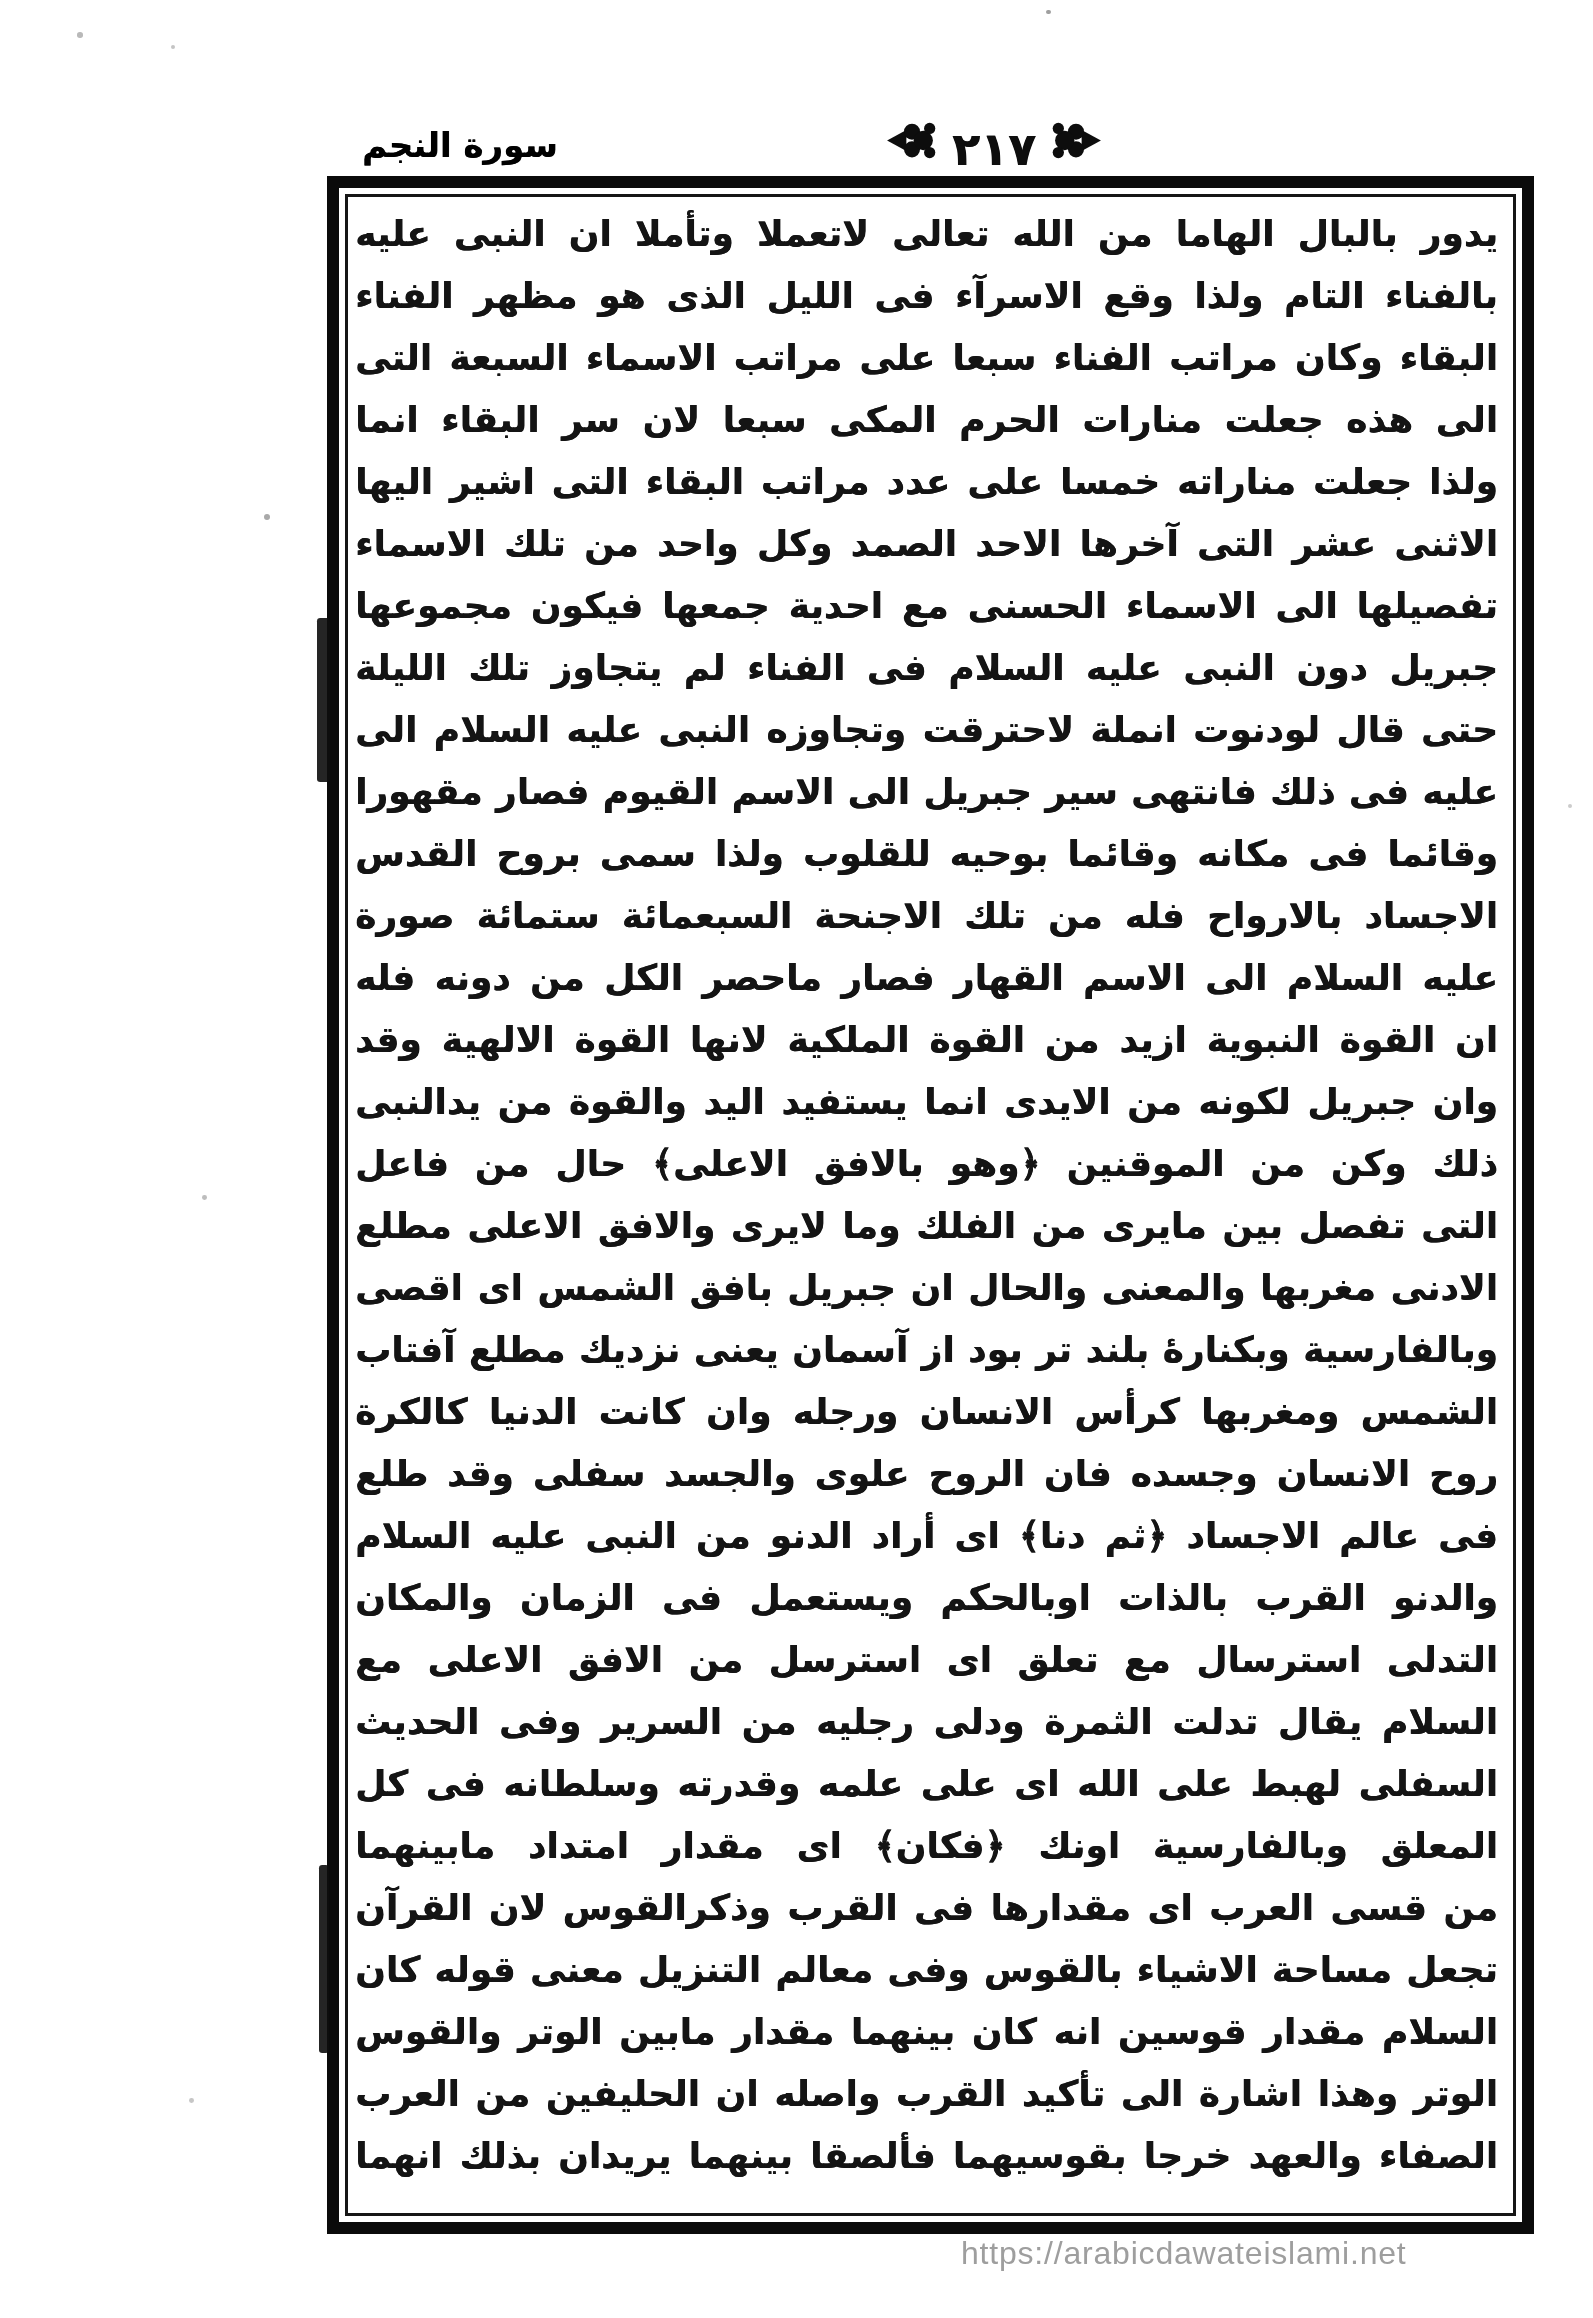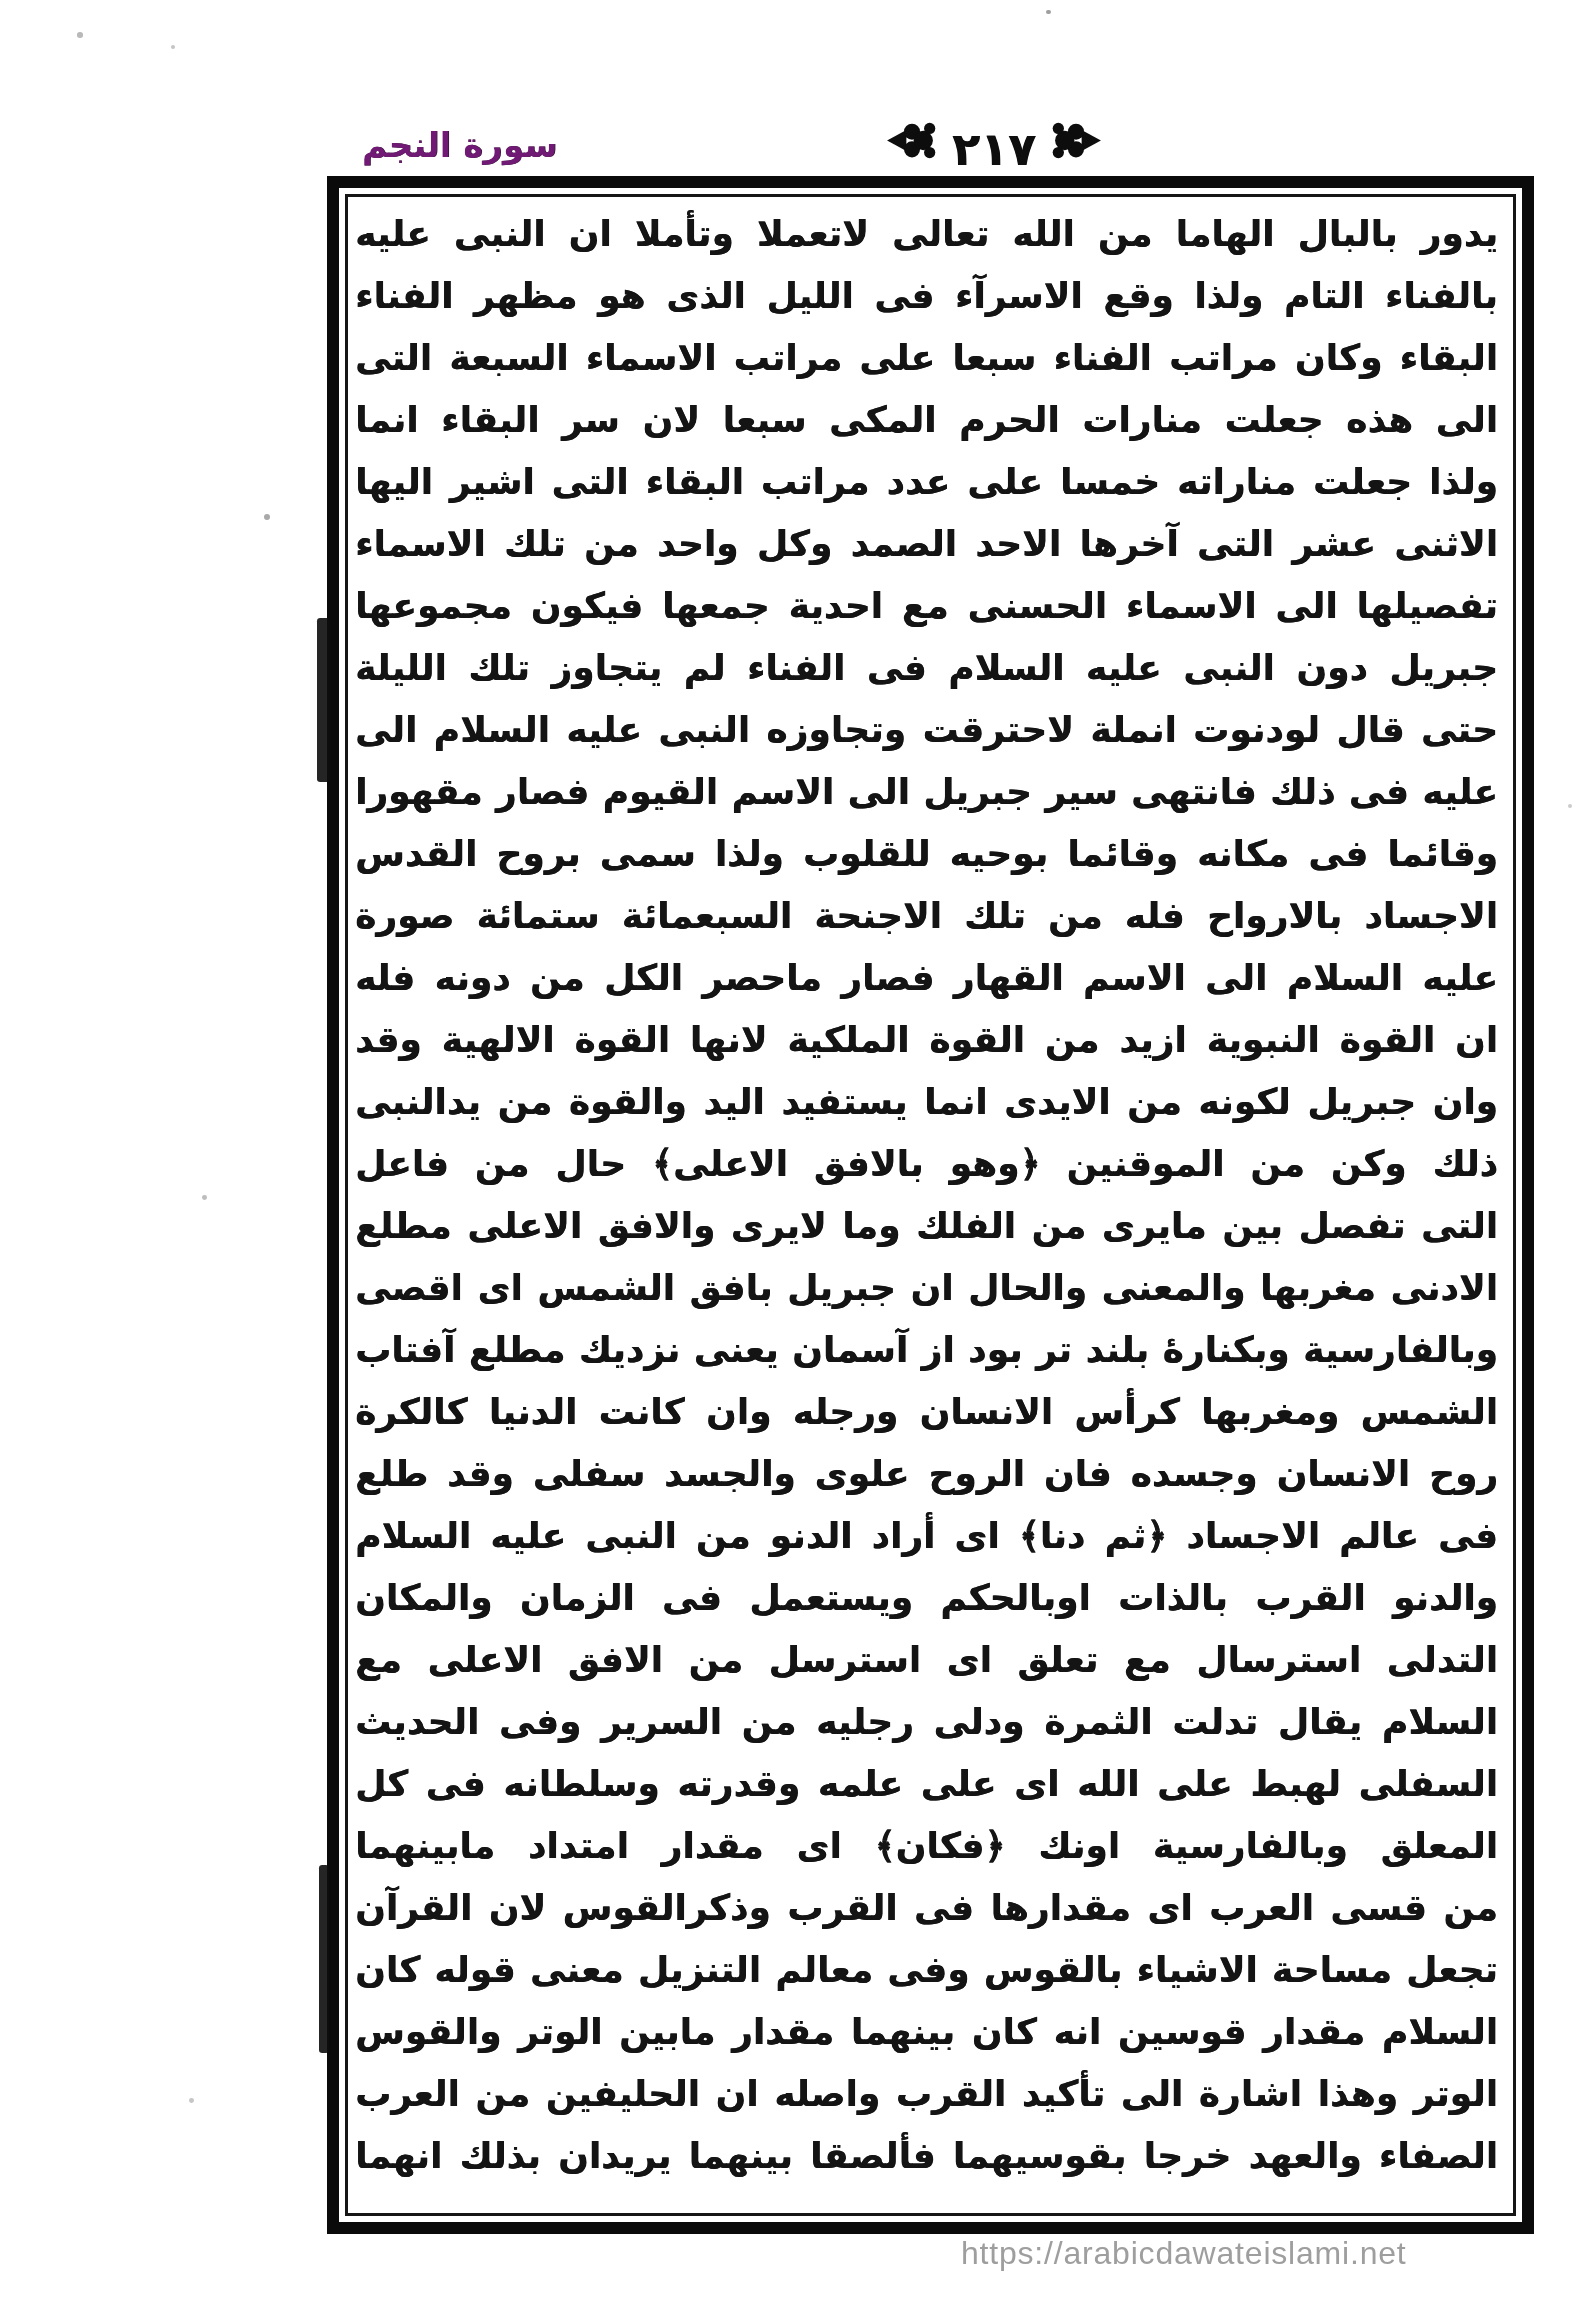--- a/index.html
+++ b/index.html
@@ -18,21 +18,21 @@
     background: #ffffff;
     font-family: "DejaVu Sans", "Liberation Sans", sans-serif;
   }
   
   .surah {
     position: absolute;
     left: 362px;
     top: 125px;
     font-size: 34px;
     font-weight: 700;
-    color: #701a75;
+    color: #000000;
     direction: rtl;
     white-space: nowrap;
     text-shadow: 0.4px 0 0 #131313;
   }
   .pagenum-row {
     position: absolute;
     left: 877px;
     top: 110px;
     width: 234px;
     height: 61px;

